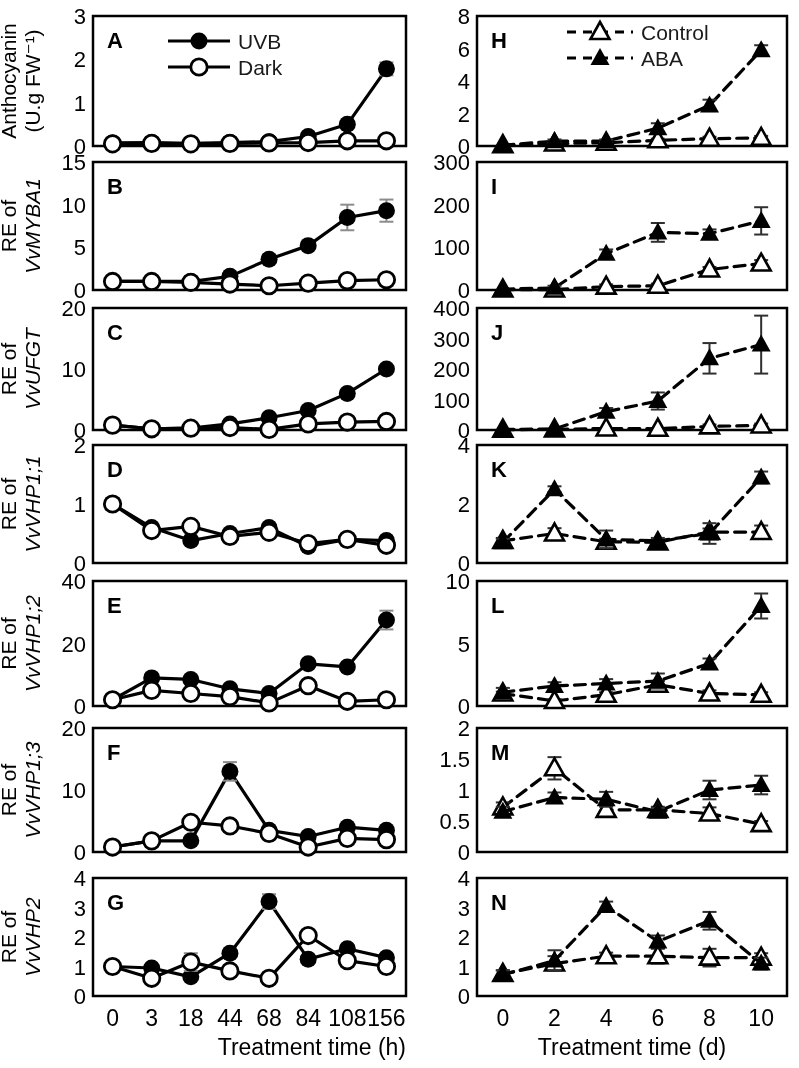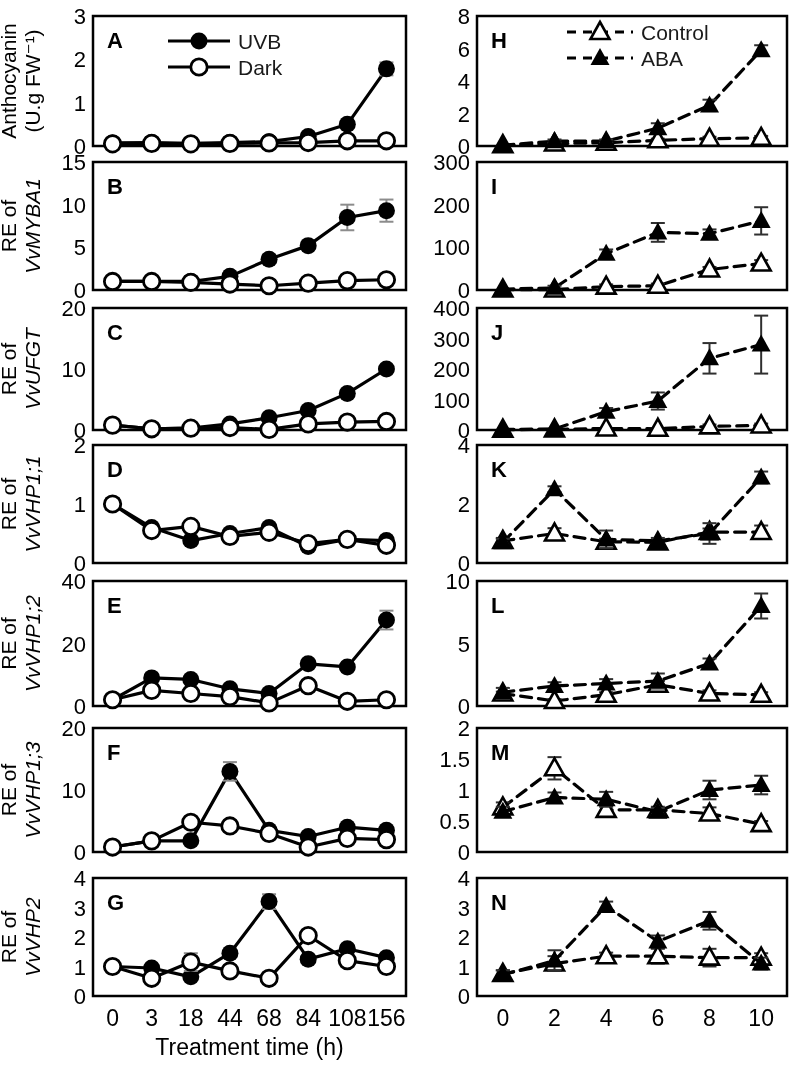--- a/index.html
+++ b/index.html
@@ -1,20 +1,20 @@
 <!DOCTYPE html>
 <html><head>
 <meta charset="utf-8">
 <style>
   html,body{margin:0;padding:0;background:#fff;}
   body{font-family:"Liberation Sans","DejaVu Sans",sans-serif;}
   #figure{position:relative;width:799px;height:1068px;background:#fff;overflow:hidden;}
   #fig-svg{position:absolute;left:0;top:0;}
   .x-title{position:absolute;top:1034px;text-align:center;font-size:23px;color:#000;}
-  #x-title-left{left:93px;width:313px;}
+  #x-title-left{left:93px;width:313px;text-align:right;}
   #x-title-right{left:477px;width:310px;}
 </style>
 </head>
 <body>
 
 <div id="figure">
   <svg id="fig-svg" width="799" height="1068">
       <g>
         <g>
           <rect x="93" y="16" width="313" height="130" fill="none" stroke="#000" stroke-width="2.5"></rect>
@@ -892,13 +892,14 @@
           <text x="502.8333333333333" y="1026" text-anchor="middle" font-size="23" fill="#000">0</text>
           <text x="554.5" y="1026" text-anchor="middle" font-size="23" fill="#000">2</text>
           <text x="606.1666666666666" y="1026" text-anchor="middle" font-size="23" fill="#000">4</text>
           <text x="657.8333333333333" y="1026" text-anchor="middle" font-size="23" fill="#000">6</text>
           <text x="709.5" y="1026" text-anchor="middle" font-size="23" fill="#000">8</text>
           <text x="761.1666666666666" y="1026" text-anchor="middle" font-size="23" fill="#000">10</text>
         </g>
       </g>
     </svg>
   <div id="x-title-left" class="x-title">Treatment time (h)</div>
+  <div id="x-title-right" class="x-title">Treatment time (d)</div>
 </div>
 
 </body></html>

